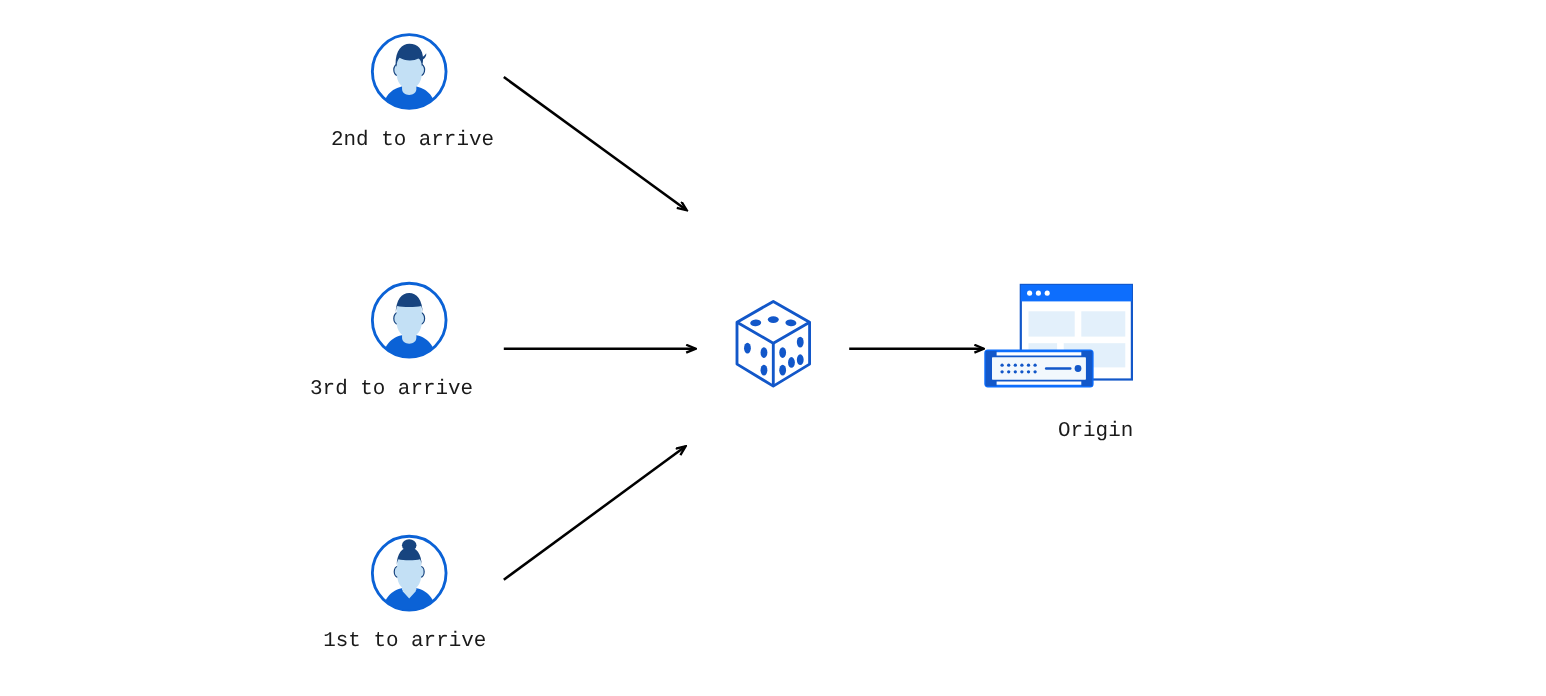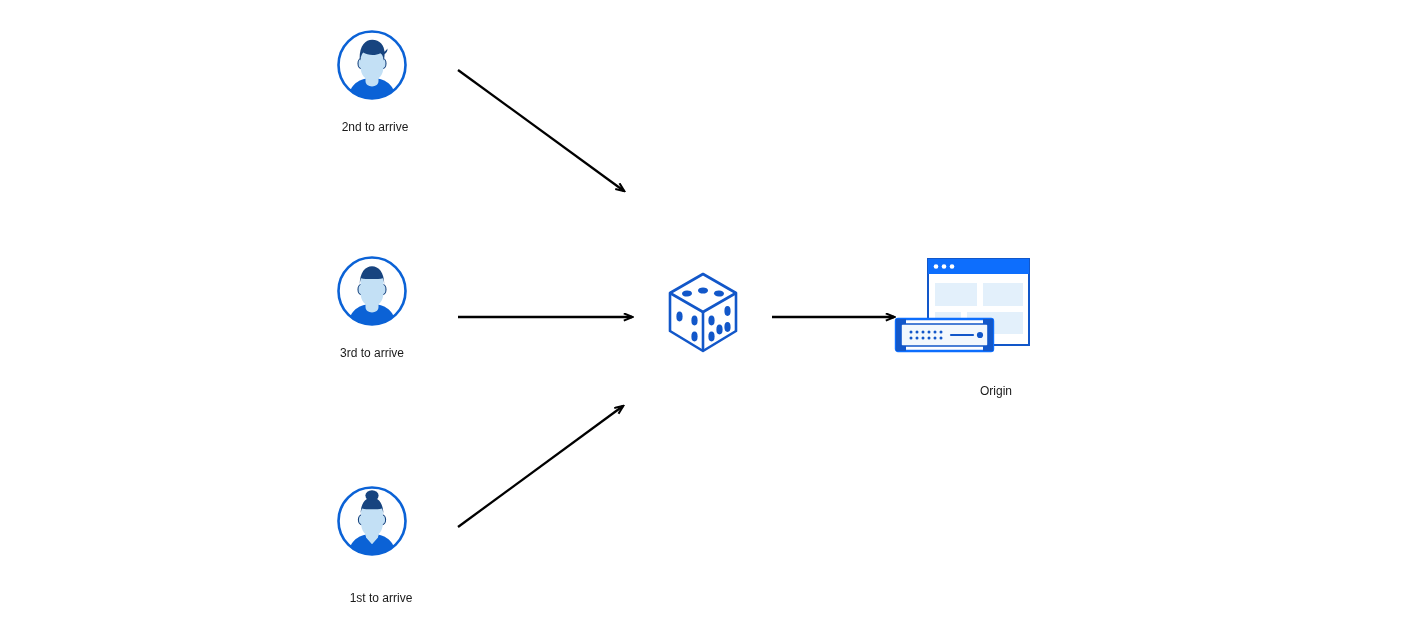--- a/index.html
+++ b/index.html
@@ -21,24 +21,24 @@
   .node {
     position: absolute;
   }
   .icon-box {
     position: absolute;
   }
   .node-label {
     position: absolute;
     text-align: center;
     color: #1a1a1a;
-    font-size: 12px;
+    font-size: 19px;
     line-height: 24px;
     white-space: nowrap;
-    font-family: Liberation Sans, sans-serif;
+    font-family: Liberation Mono, monospace;
   }
   svg.arrow-layer {
     position: absolute;
     left: 0;
     top: 0;
     width: 1405px;
     height: 633px;
     pointer-events: none;
   }
 </style>
@@ -98,21 +98,21 @@
         <g clip-path="url(#clipB)">
           <path d="M13 74 C13 57.5 23.5 50 37 50 C50.5 50 61 57.5 61 74 Z" fill="#0b62d6"></path>
           <path d="M30.5 42 L30.5 53 C30.5 56.4 33.4 58.4 37 58.4 C40.6 58.4 43.5 56.4 43.5 53 L43.5 42 Z" fill="#c3e0f5"></path>
           <ellipse cx="26.6" cy="35.5" rx="3.6" ry="5.2" fill="#c3e0f5" stroke="#17447f" stroke-width="1.1"></ellipse>
           <ellipse cx="47.4" cy="35.5" rx="3.6" ry="5.2" fill="#c3e0f5" stroke="#17447f" stroke-width="1.1"></ellipse>
           <path d="M25.5 30 C25.5 18.5 31 13.5 37 13.5 C43 13.5 48.5 18.5 48.5 30 L48.5 38.5 C48.5 47 43.5 52.5 37 52.5 C30.5 52.5 25.5 47 25.5 38.5 Z" fill="#c3e0f5"></path>
           <path d="M24.7 31.5 C24.7 18.2 30.4 12.3 37 12.3 C43.6 12.3 49.3 18.2 49.3 31.5 C49.1 28.4 48.6 25.8 47.8 24.2 C43.2 25.4 30.8 25.4 26.2 24.2 C25.4 25.8 24.9 28.4 24.7 31.5 Z" fill="#17447f"></path>
         </g>
       </svg>
     </div>
-    <div class="node-label" style="left:272px; top:341px; width:200px;">3rd to arrive</div>
+    <div class="node-label" style="left:256px; top:341px; width:200px;">3rd to arrive</div>
   </div>
 
   <div class="node">
     <div class="icon-box" style="left:335px; top:484px; width:74px; height:74px;">
       <svg width="74" height="74" viewBox="0 0 74 74">
         <defs>
           <clipPath id="clipC">
               <circle cx="37" cy="37" r="33.5"></circle>
             </clipPath>
         </defs>
@@ -122,21 +122,21 @@
           <path d="M30.5 42 L30.5 52 L37 58.6 L43.5 52 L43.5 42 Z" fill="#c3e0f5"></path>
           <path d="M31 50.6 L37 57.6 L43 50.6 L43 53.6 L37 60.2 L31 53.6 Z" fill="#c3e0f5"></path>
           <ellipse cx="26.8" cy="35.8" rx="3.4" ry="4.9" fill="#c3e0f5" stroke="#17447f" stroke-width="1.1"></ellipse>
           <ellipse cx="47.2" cy="35.8" rx="3.4" ry="4.9" fill="#c3e0f5" stroke="#17447f" stroke-width="1.1"></ellipse>
           <path d="M26 31 C26 19.5 31.2 14.5 37 14.5 C42.8 14.5 48 19.5 48 31 L48 38.5 C48 47 43.3 52.5 37 52.5 C30.7 52.5 26 47 26 38.5 Z" fill="#c3e0f5"></path>
           <path d="M25.6 30.5 C25.6 18.8 31 13.4 37 13.4 C43 13.4 48.4 18.8 48.4 30.5 C48.2 27.6 47.6 25.6 46.8 24.4 C42.6 25.6 31.4 25.6 27.2 24.4 C26.4 25.6 25.8 27.6 25.6 30.5 Z" fill="#17447f"></path>
           <ellipse cx="37" cy="11.6" rx="6.6" ry="5.4" fill="#17447f"></ellipse>
         </g>
       </svg>
     </div>
-    <div class="node-label" style="left:281px; top:570px; width:200px;margin-top:16px;">1st to arrive</div>
+    <div class="node-label" style="left:268px; top:570px; width:200px;">1st to arrive</div>
   </div>
 
   <div class="node">
     <div class="icon-box" style="left:662px; top:268px; width:82px; height:90px;">
       <svg width="82" height="90" viewBox="0 0 82 90">
         <g fill="none" stroke="#1257c9" stroke-width="2.6" stroke-linejoin="round">
           <path d="M41 6 L74 25 L74 63 L41 83 L8 63 L8 25 Z"></path>
           <path d="M8 25 L41 44 L74 25"></path>
           <path d="M41 44 L41 83"></path>
         </g>

